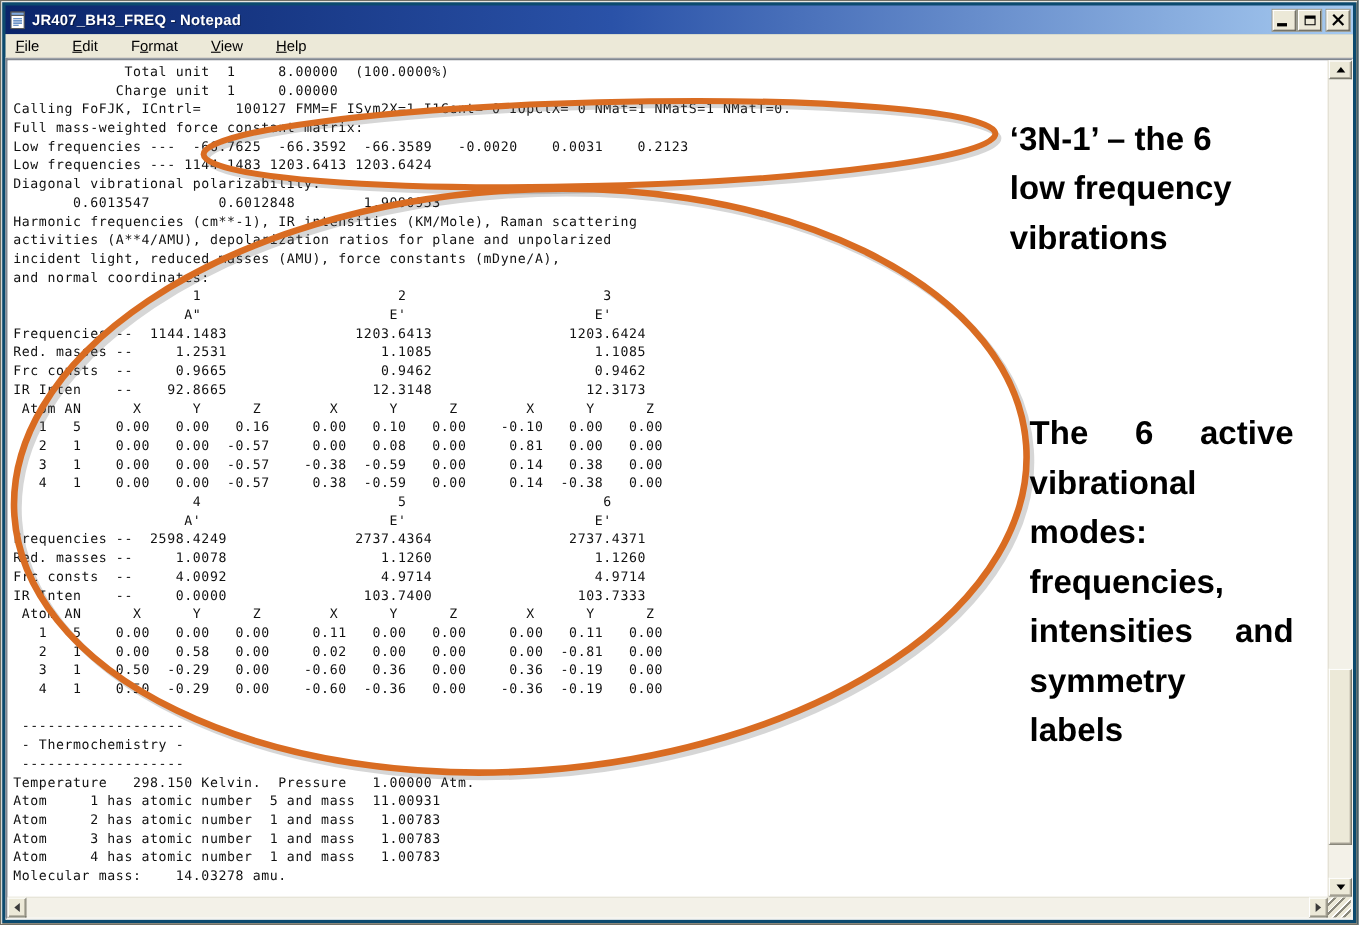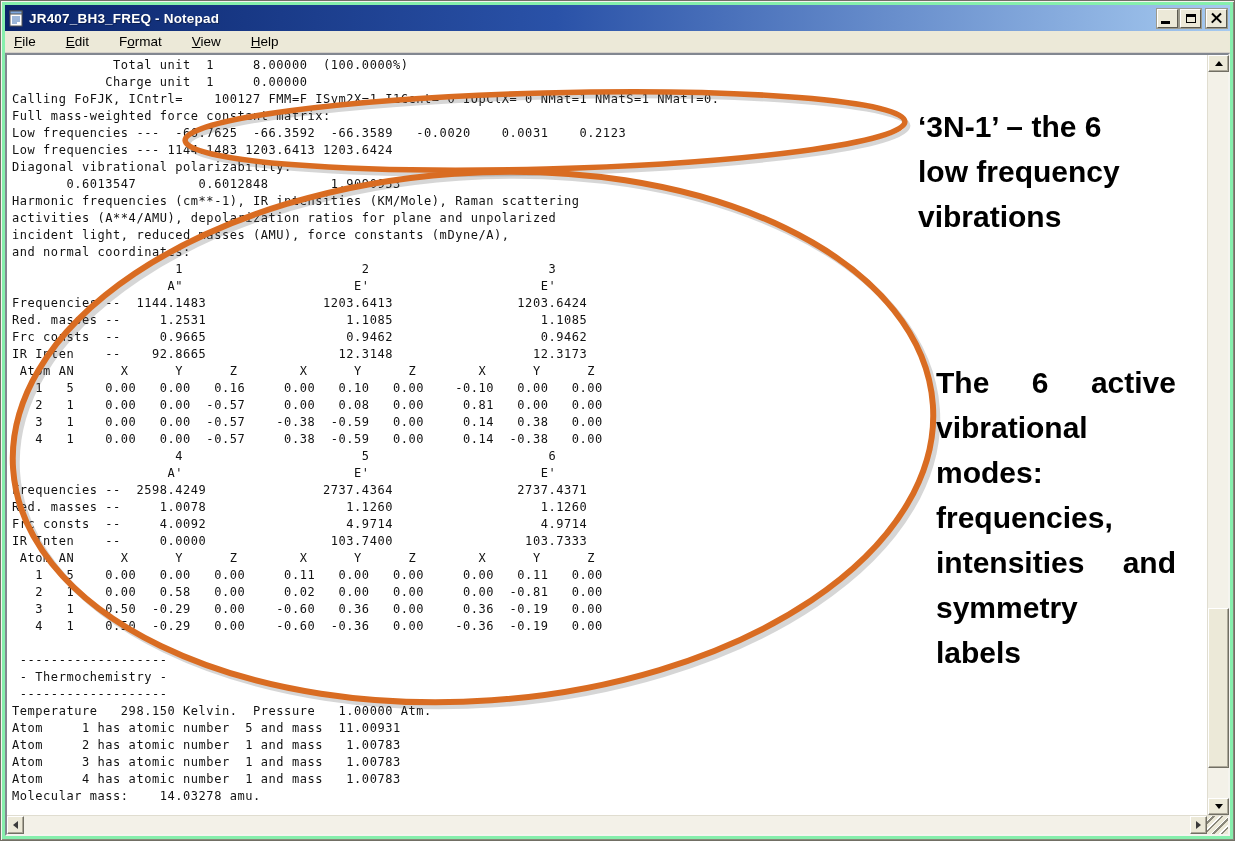--- a/index.html
+++ b/index.html
@@ -1,21 +1,21 @@
 <!DOCTYPE html>
 <html style="--annotation: #d96c22; --titlebar-start: #0a246a; --titlebar-end: #a6caf0;"><head>
 <meta charset="utf-8">
 <style>
   html,body{margin:0;padding:0;background:#fff;}
   body{width:1235px;height:841px;overflow:hidden;font-family:"Liberation Sans",sans-serif;}
   *{box-sizing:border-box;}
 
   .window{
     position:relative;width:1235px;height:841px;
-    background:#86efac;
+    background:#0c4a6e;
     border:1px solid #716f64;
     box-shadow:inset 1px 1px 0 #f5f4ef, inset -1px -1px 0 #8a887c;
     padding:4px;display:flex;flex-direction:column;
   }
 
   
   .titlebar{
     height:26px;flex:0 0 26px;display:flex;align-items:center;
     background:linear-gradient(90deg,var(--titlebar-start,#0a246a) 0%,#2a52a8 45%,var(--titlebar-end,#a6caf0) 100%);
     padding:0 3px;gap:4px;
@@ -98,21 +98,21 @@
   }
 
   
   .overlay{position:absolute;left:0;top:0;pointer-events:none;}
   .note{
     position:absolute;color:#000;font-weight:bold;
     font-family:"Liberation Sans","DejaVu Sans",sans-serif;
     font-size:30px;line-height:45px;
   }
   .note1{left:918px;top:104px;width:232px;white-space:pre-line;}
-  .note2{left:936px;top:360px;width:240px;}
+  .note2{left:936px;top:372px;width:240px;}
   .note2 .jmain{white-space:pre-line;text-align:justify;text-align-last:justify;}
 </style>
 </head>
 <body>
 
 <div class="window">
 
   <div class="titlebar">
     <svg class="app-icon" viewBox="0 0 17 17">
       <rect x="2" y="1" width="12" height="15" fill="#ffffff" stroke="#555" stroke-width="1"></rect>

